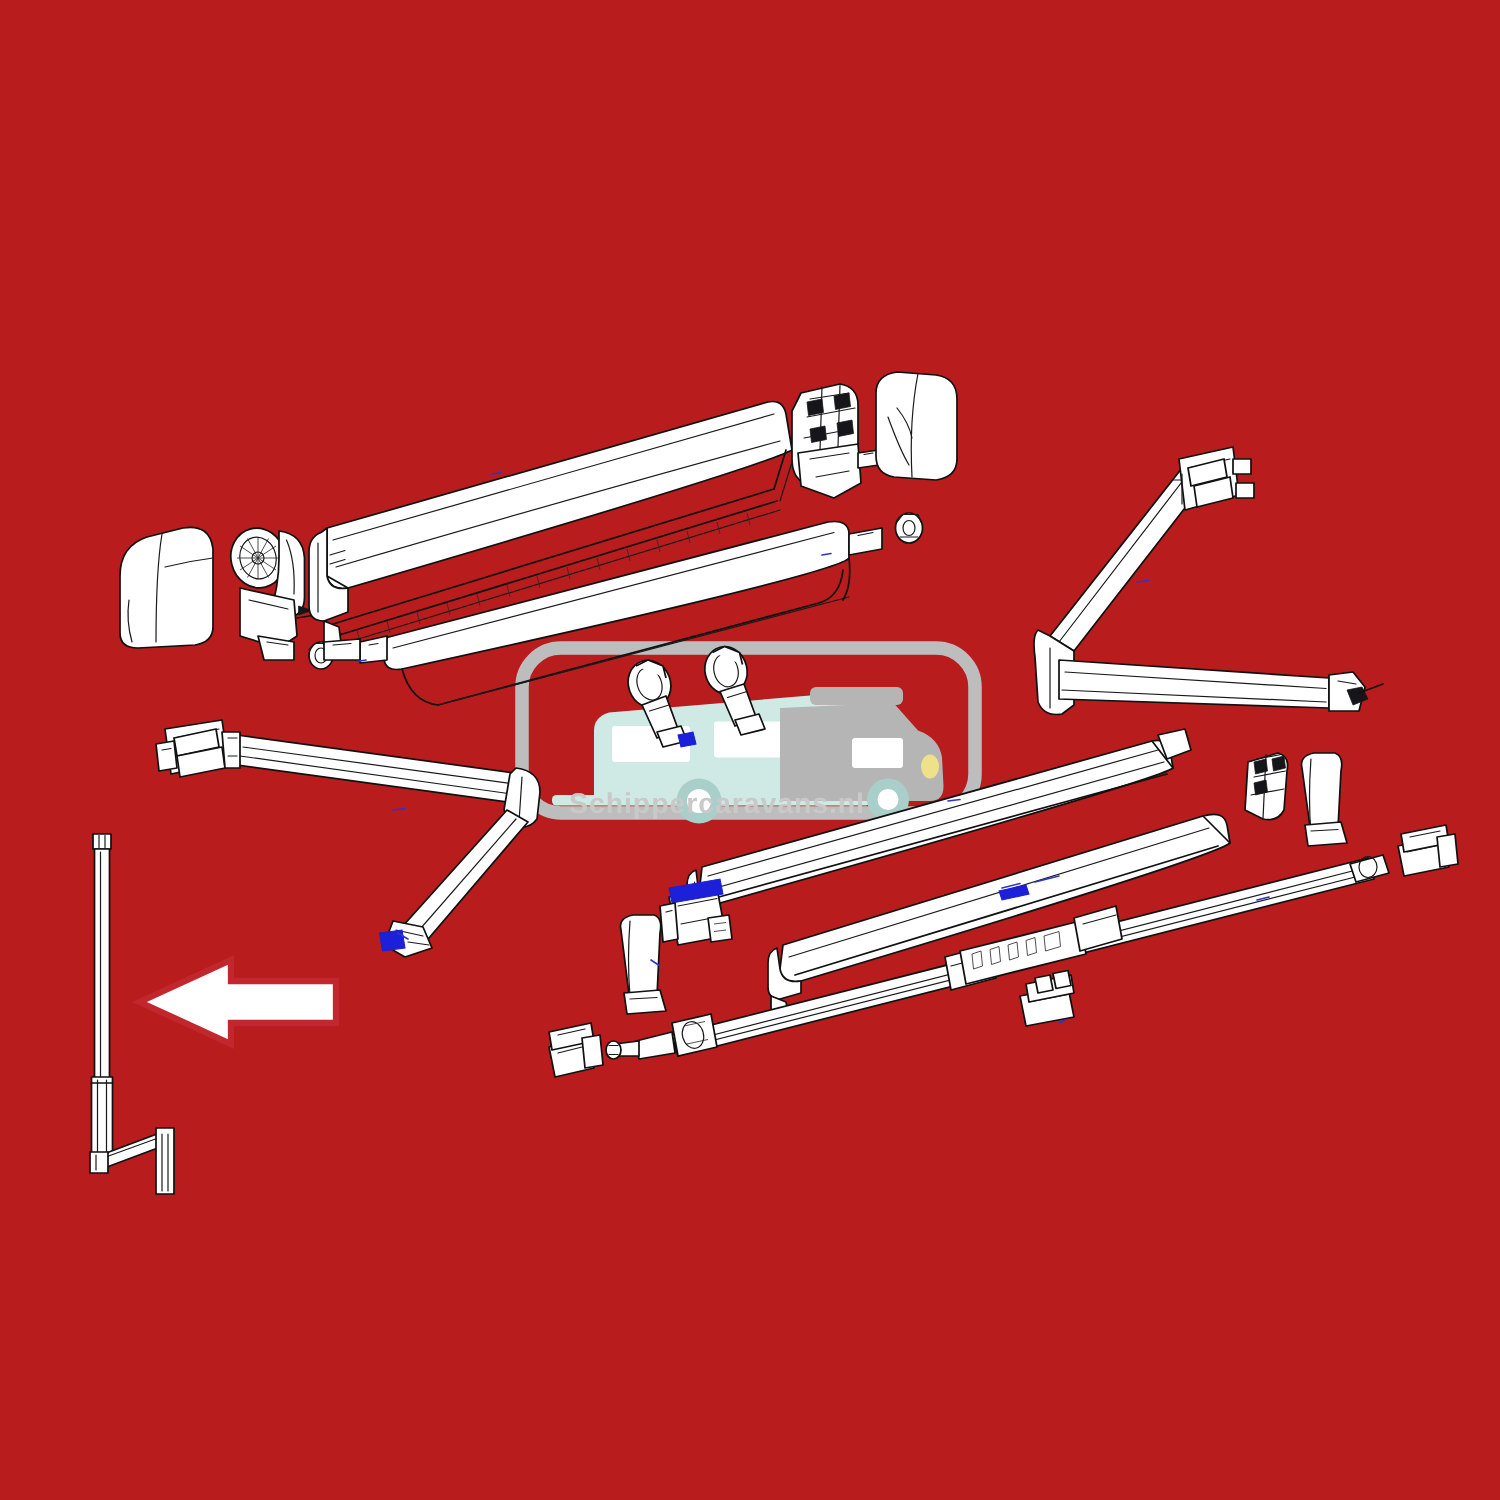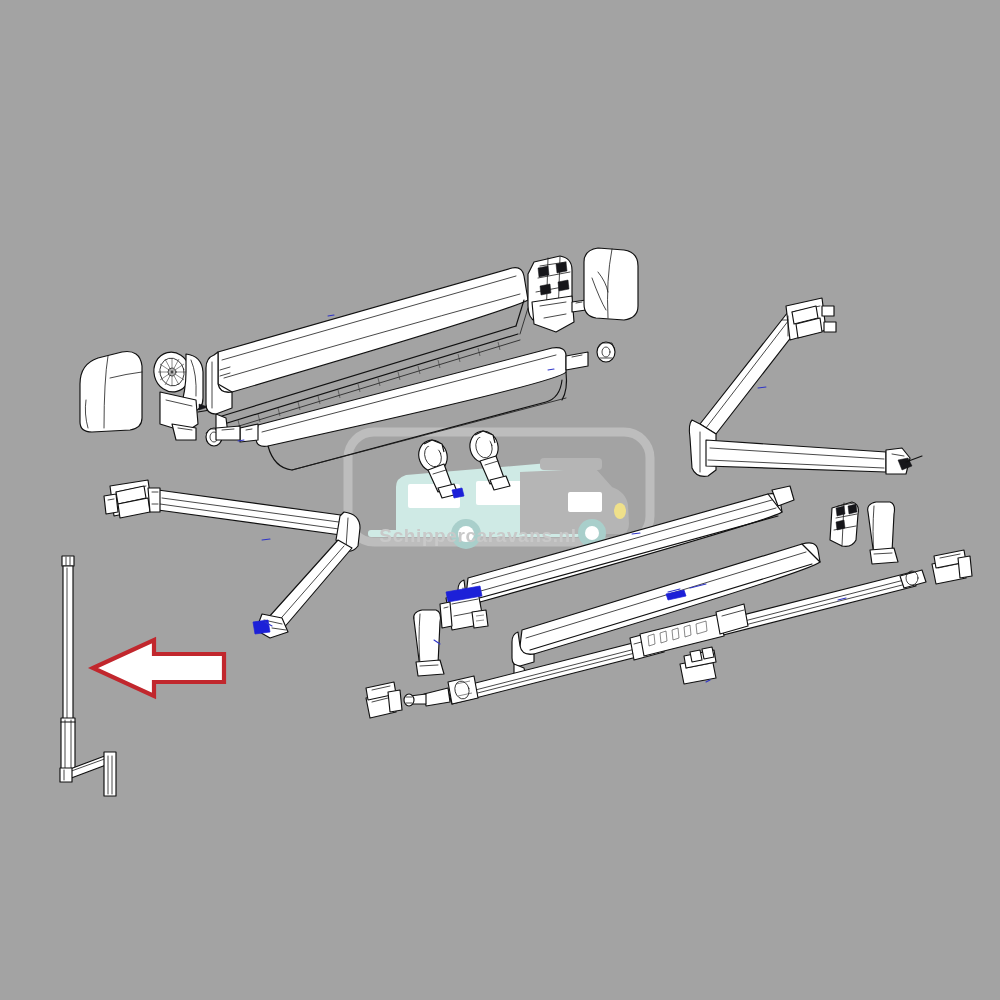--- a/index.html
+++ b/index.html
@@ -8,21 +8,21 @@
     padding: 0;
     background: #ffffff;
   }
   body {
     font-family: "Liberation Sans", sans-serif;
   }
   #stage {
     position: relative;
     width: 1000px;
     height: 1000px;
-    background: #a3a3a3;
+    background: #b91c1c;
     overflow: hidden;
   }
   #diagram-svg {
     position: absolute;
     inset: 0;
     width: 1000px;
     height: 1000px;
     display: block;
   }
   .ink  { fill: none; stroke: #111111; stroke-width: 1.15; stroke-linejoin: round; stroke-linecap: round; }

